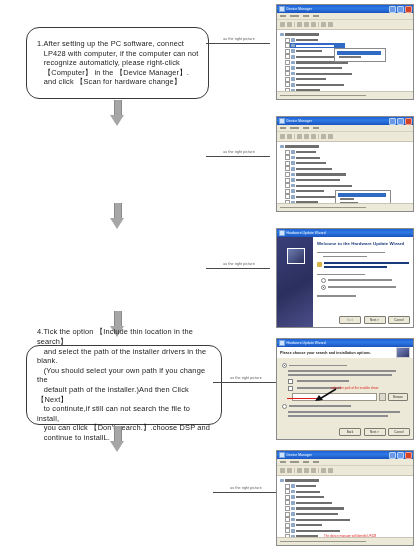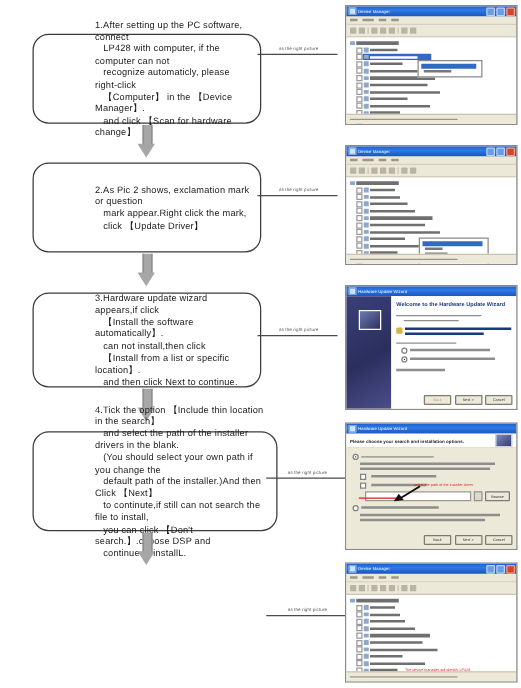--- a/index.html
+++ b/index.html
@@ -32,21 +32,20 @@
     align-items: center;
     padding: 6px 8px 6px 10px;
   }
   .step-text {
     font-size: 7.4px;
     line-height: 9.6px;
     color: #1b1b1b;
     white-space: pre-wrap;
     letter-spacing: 0.15px;
     font-family: "Liberation Sans", sans-serif;
-    margin-left: 39px;
   }
 
   
   .connector {
     position: absolute;
     width: 66px;
     text-align: center;
   }
   .connector-label {
     font-size: 3.6px;
@@ -496,25 +495,20 @@
     <div class="win-status">
       <div class="status-line"></div>
     </div>
   </div>
 
   <div class="down-arrow" style="left:110px; top:100px;">
     <div class="shaft"></div>
     <div class="head"></div>
   </div>
 
-  <div class="step-box" style="top:130px; height:72px; width:183px;">
-    <div class="step-text">2.As Pic 2 shows, exclamation mark or question
-   mark appear.Right click the mark,
-   click 【Update Driver】</div>
-  </div>
 
   <div class="connector" style="left:206px; top:150px;">
     <div class="connector-label">as the right picture</div>
     <div class="connector-line"></div>
   </div>
 
   <div class="shot" style="left:276px; top:116px; width:138px; height:96px;">
     <div class="win-title">
       <span class="win-title-icon"></span>
       <span class="win-title-text">Device Manager</span>
@@ -619,27 +613,20 @@
     <div class="win-status">
       <div class="status-line"></div>
     </div>
   </div>
 
   <div class="down-arrow" style="left:110px; top:203px;">
     <div class="shaft"></div>
     <div class="head"></div>
   </div>
 
-  <div class="step-box" style="top:234px; height:76px; width:183px;">
-    <div class="step-text">3.Hardware update wizard appears,if click
-   【Install the software automatically】.
-   can not install,then click
-   【Install from a list or specific location】.
-   and then click Next to continue.</div>
-  </div>
 
   <div class="connector" style="left:206px; top:262px;">
     <div class="connector-label">as the right picture</div>
     <div class="connector-line"></div>
   </div>
 
   <div class="shot" style="left:276px; top:228px; width:138px; height:100px;">
     <div class="win-title">
       <span class="win-title-icon"></span>
       <span class="win-title-text">Hardware Update Wizard</span>

